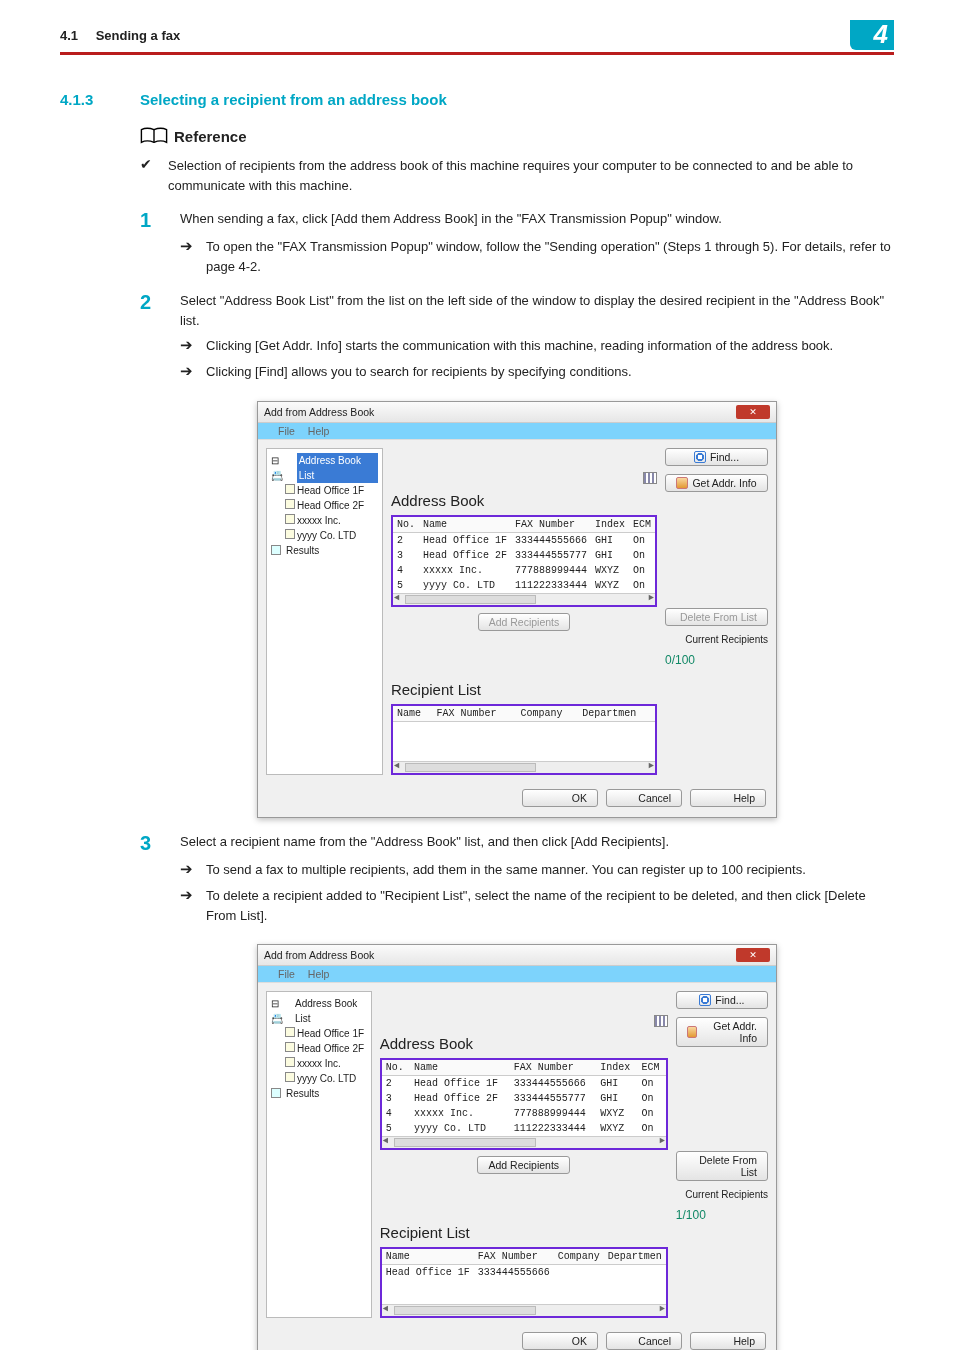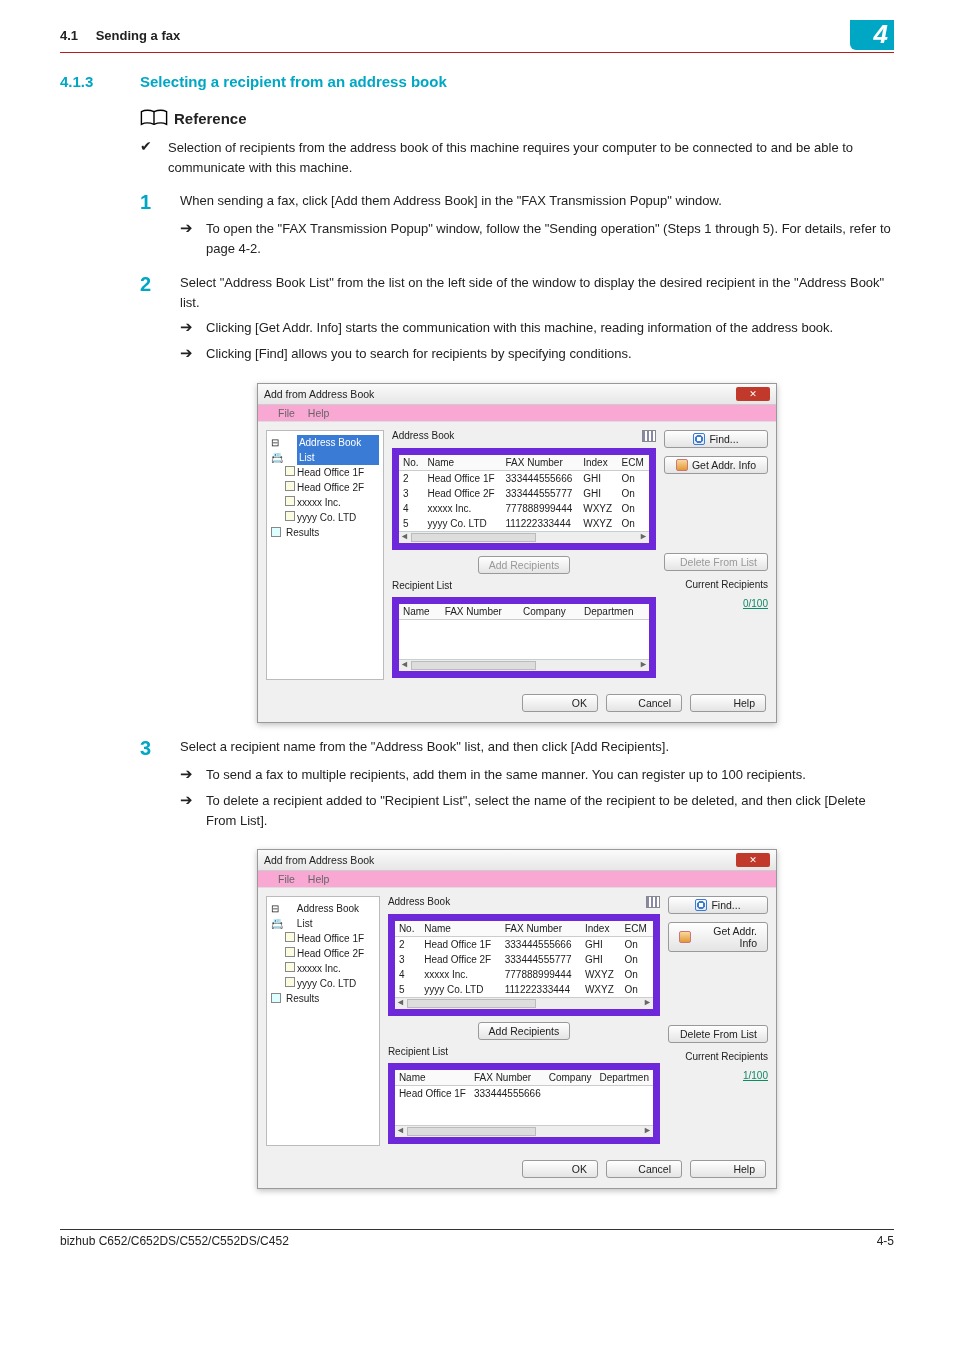--- a/index.html
+++ b/index.html
@@ -10,23 +10,23 @@
     background: #fff;
     width: 954px;
     min-height: 1350px;
     position: relative;
     padding: 20px 60px 40px 60px;
   }
   .header-row {
     display: flex;
     align-items: center;
     justify-content: space-between;
-    border-bottom: 1px solid #b91c1c;
+    border-bottom: 3px solid #b91c1c;
     padding-bottom: 2px;
-    margin-bottom: 20px;
+    margin-bottom: 36px;
   }
   .header-left { font-weight: bold; font-size: 13px; }
   .header-sec { margin-right: 14px; }
   .chapter-badge {
     background: #00a7c5;
     color: #fff;
     width: 44px;
     height: 30px;
     display: flex;
     align-items: flex-end;
@@ -77,21 +77,21 @@
   }
   .step-body { line-height: 1.5; flex: 1; }
   .sub-row { display: flex; gap: 10px; margin: 6px 0 0 40px; }
   .arrow { font-size: 15px; min-width: 16px; }
   .sub-body { line-height: 1.55; flex: 1; }
   .dialog-wrap { display: flex; justify-content: center; margin: 18px 0 10px 0; }
   .dialog {
     width: 520px;
     border: 1px solid #999;
     box-shadow: 0 2px 6px rgba(0,0,0,0.25);
-    background: #f9a8d4;
+    background: #7dd3fc;
     font-size: 10.5px;
   }
   .dialog-title {
     background: linear-gradient(#fbfbfb,#e6e6e6);
     padding: 3px 6px;
     display: flex;
     justify-content: space-between;
     align-items: center;
     border-bottom: 1px solid #ccc;
   }
@@ -117,29 +117,30 @@
     line-height: 1.5;
     min-height: 250px;
   }
   .tree-root { display:flex; align-items:center; gap:3px; }
   .tree-root.selected .tnode-label { background:#3a7bd5; color:#fff; padding:0 2px;}
   .tree-child { margin-left: 14px; display:block; }
   .tree-icon { width:10px;height:10px;display:inline-block;border:1px solid #888;background:#fcfce0;margin-right:2px;}
   .tree-icon.res { background:#dff; }
   .center-pane { flex:1; display:flex; flex-direction:column; gap:6px; }
   .pane-label-row{display:flex;justify-content:space-between;align-items:center;}
-  .pane-label { font-size: 10px; }
+  .pane-label { font-size: 15px; margin-top: 44px; }
   .panel-split {
     width: 14px; height: 12px;
     background: repeating-linear-gradient(90deg,#88a,#88a 2px,#fff 2px,#fff 4px);
     border:1px solid #888;
   }
   .grid {
-    background: #fff; border:7px solid #6d28d9;
+    background: #fff; border:2px solid #6d28d9;
     font-size: 10px;
+    font-family: Liberation Mono, monospace;
   }
   .grid table { width:100%; border-collapse: collapse; }
   .grid th, .grid td { padding: 2px 4px; text-align: left; white-space: nowrap; }
   .grid th { border-bottom: 1px solid #ccc; font-weight: normal; background:#fafafa; }
   .grid-scroll { height: 55px; overflow: hidden; position:relative;}
   .hscroll { height:12px;background:#eee;border-top:1px solid #ccc;position:relative;}
   .hscroll::before{content:"◄";position:absolute;left:1px;top:-1px;font-size:9px;color:#666;}
   .hscroll::after{content:"►";position:absolute;right:1px;top:-1px;font-size:9px;color:#666;}
   .hscroll .thumb{position:absolute;left:12px;top:1px;height:9px;width:50%;background:#ddd;border:1px solid #bbb;}
   .btn {
@@ -151,21 +152,21 @@
   }
   .btn.disabled { color:#999; }
   .btn-row-center { display:flex; justify-content:center; }
   .right-pane { width: 104px; display:flex; flex-direction:column; gap:8px; align-items:stretch; }
   .right-pane .sp { flex:1; }
   .icon-btn { display:flex; align-items:center; gap:4px; justify-content:center; }
   .mini-icon { width:12px;height:12px;display:inline-block; }
   .find-icon { background: radial-gradient(circle,#fff 30%,#3a7bd5 31%,#3a7bd5 60%,transparent 61%); border:1px solid #3a7bd5; border-radius:2px;}
   .get-icon { background: linear-gradient(#f9d8a0,#e39933); border:1px solid #c77; border-radius:2px;}
   .cr-label { font-size:10px; text-align:right; }
-  .cr-count { font-size:10px; text-align:right; color:#186;text-decoration:underline; }
+  .cr-count { font-size:12px; text-align:left; color:#186; }
   .cr-count.one { color:#186; }
   .dialog-footer {
     display:flex; justify-content:flex-end; gap:8px;
     padding: 6px 10px 10px 10px;
     background:#f0f0f0;
   }
   .footer-line { border-top:1px solid #333; margin-top:40px; padding-top:4px; display:flex; justify-content:space-between; font-size:12px; }
 </style>
 </head>
 <body>

